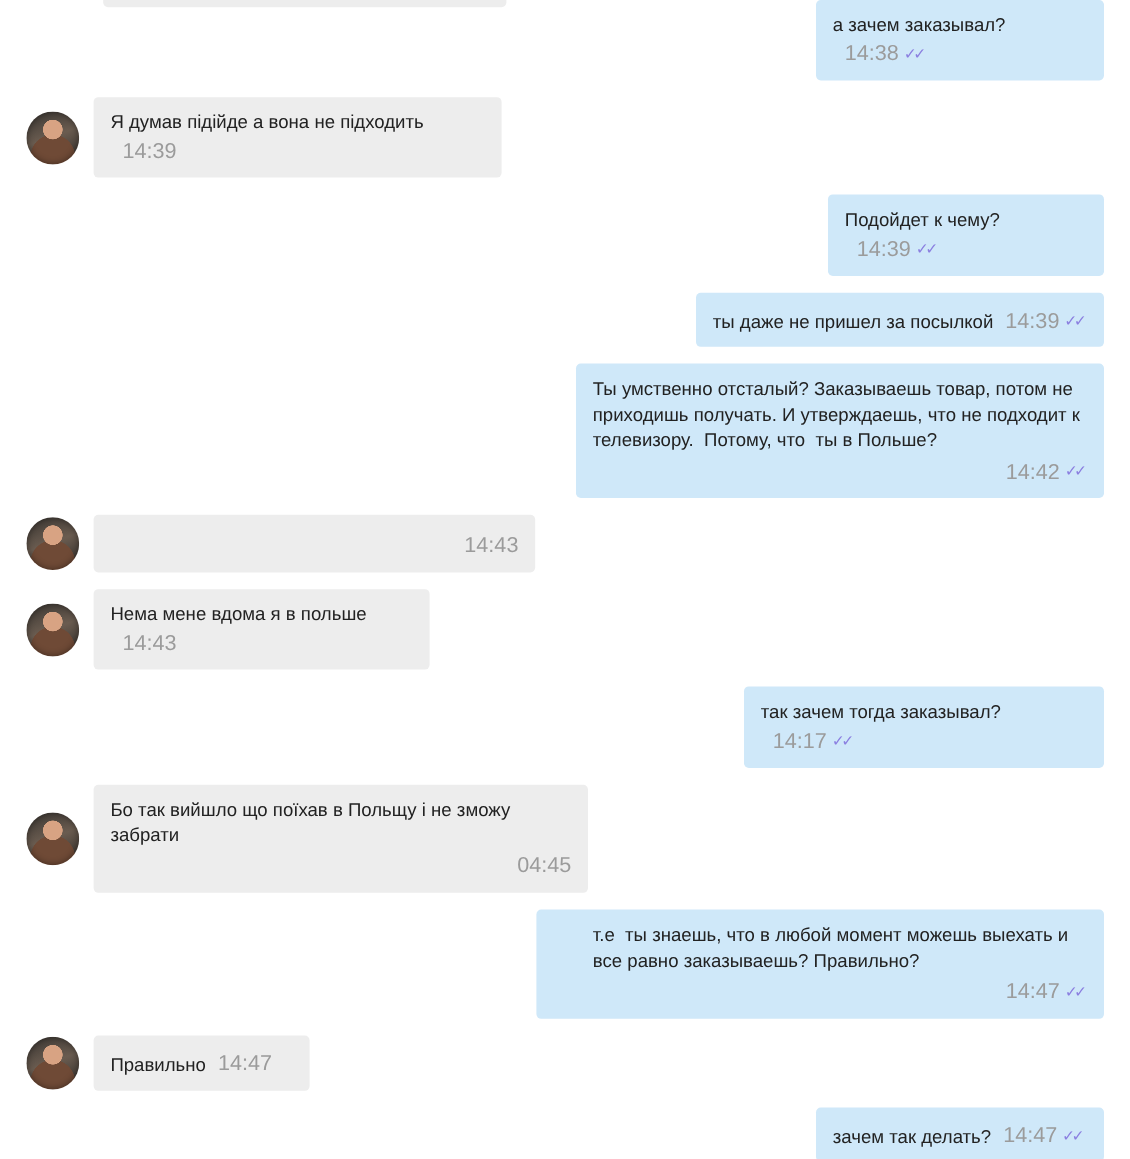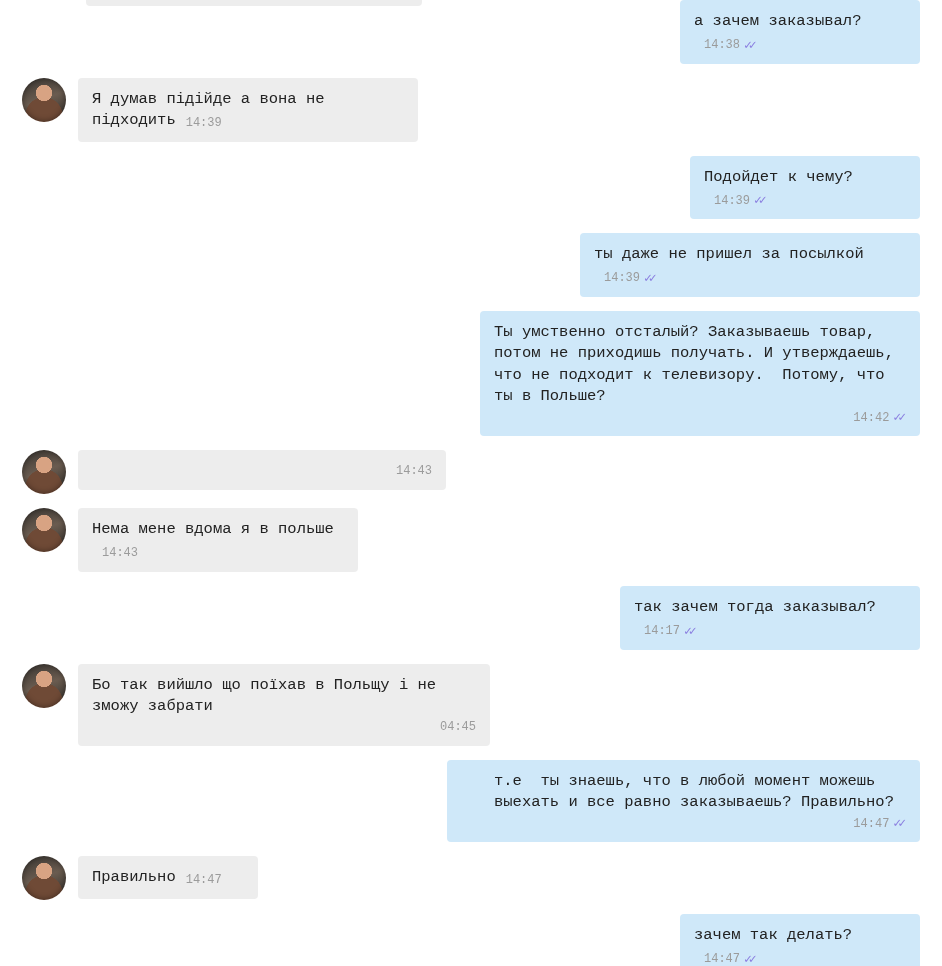--- a/index.html
+++ b/index.html
@@ -15,23 +15,22 @@
   }
   .chat {
     position: relative;
     width: 942px;
     height: 966px;
     box-sizing: border-box;
     padding: 0 22px 0 22px;
   }
   .row {
     display: flex;
-    align-items: flex-start;
+    align-items: center;
     margin-bottom: 14px;
-    font-family: Liberation Mono, monospace;
   }
   .row.out {
     justify-content: flex-end;
   }
   .row.in {
     justify-content: flex-start;
   }
   .avatar {
     width: 44px;
     height: 44px;
@@ -72,21 +71,21 @@
     vertical-align: bottom;
     white-space: nowrap;
   }
   .meta.below {
     display: flex;
     justify-content: flex-end;
     margin-left: 0;
     margin-top: 2px;
   }
   .time {
-    font-size: 12px;
+    font-size: 18px;
     color: #9b9b9b;
   }
   .ticks {
     color: #8b7fe0;
     font-size: 13px;
     letter-spacing: -3px;
     line-height: 1;
     padding-right: 3px;
   }
   .topcut {

